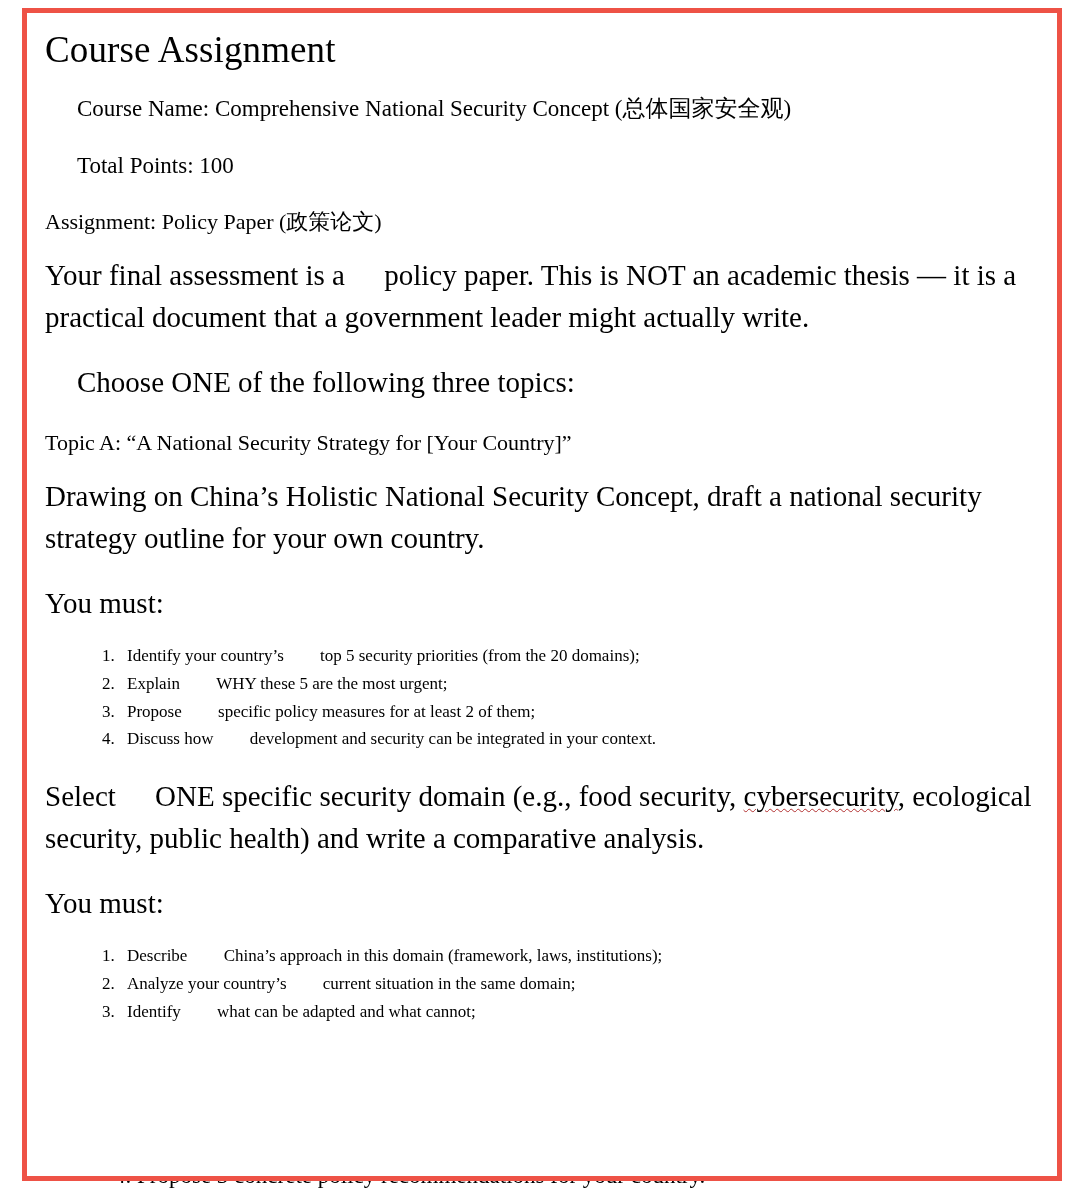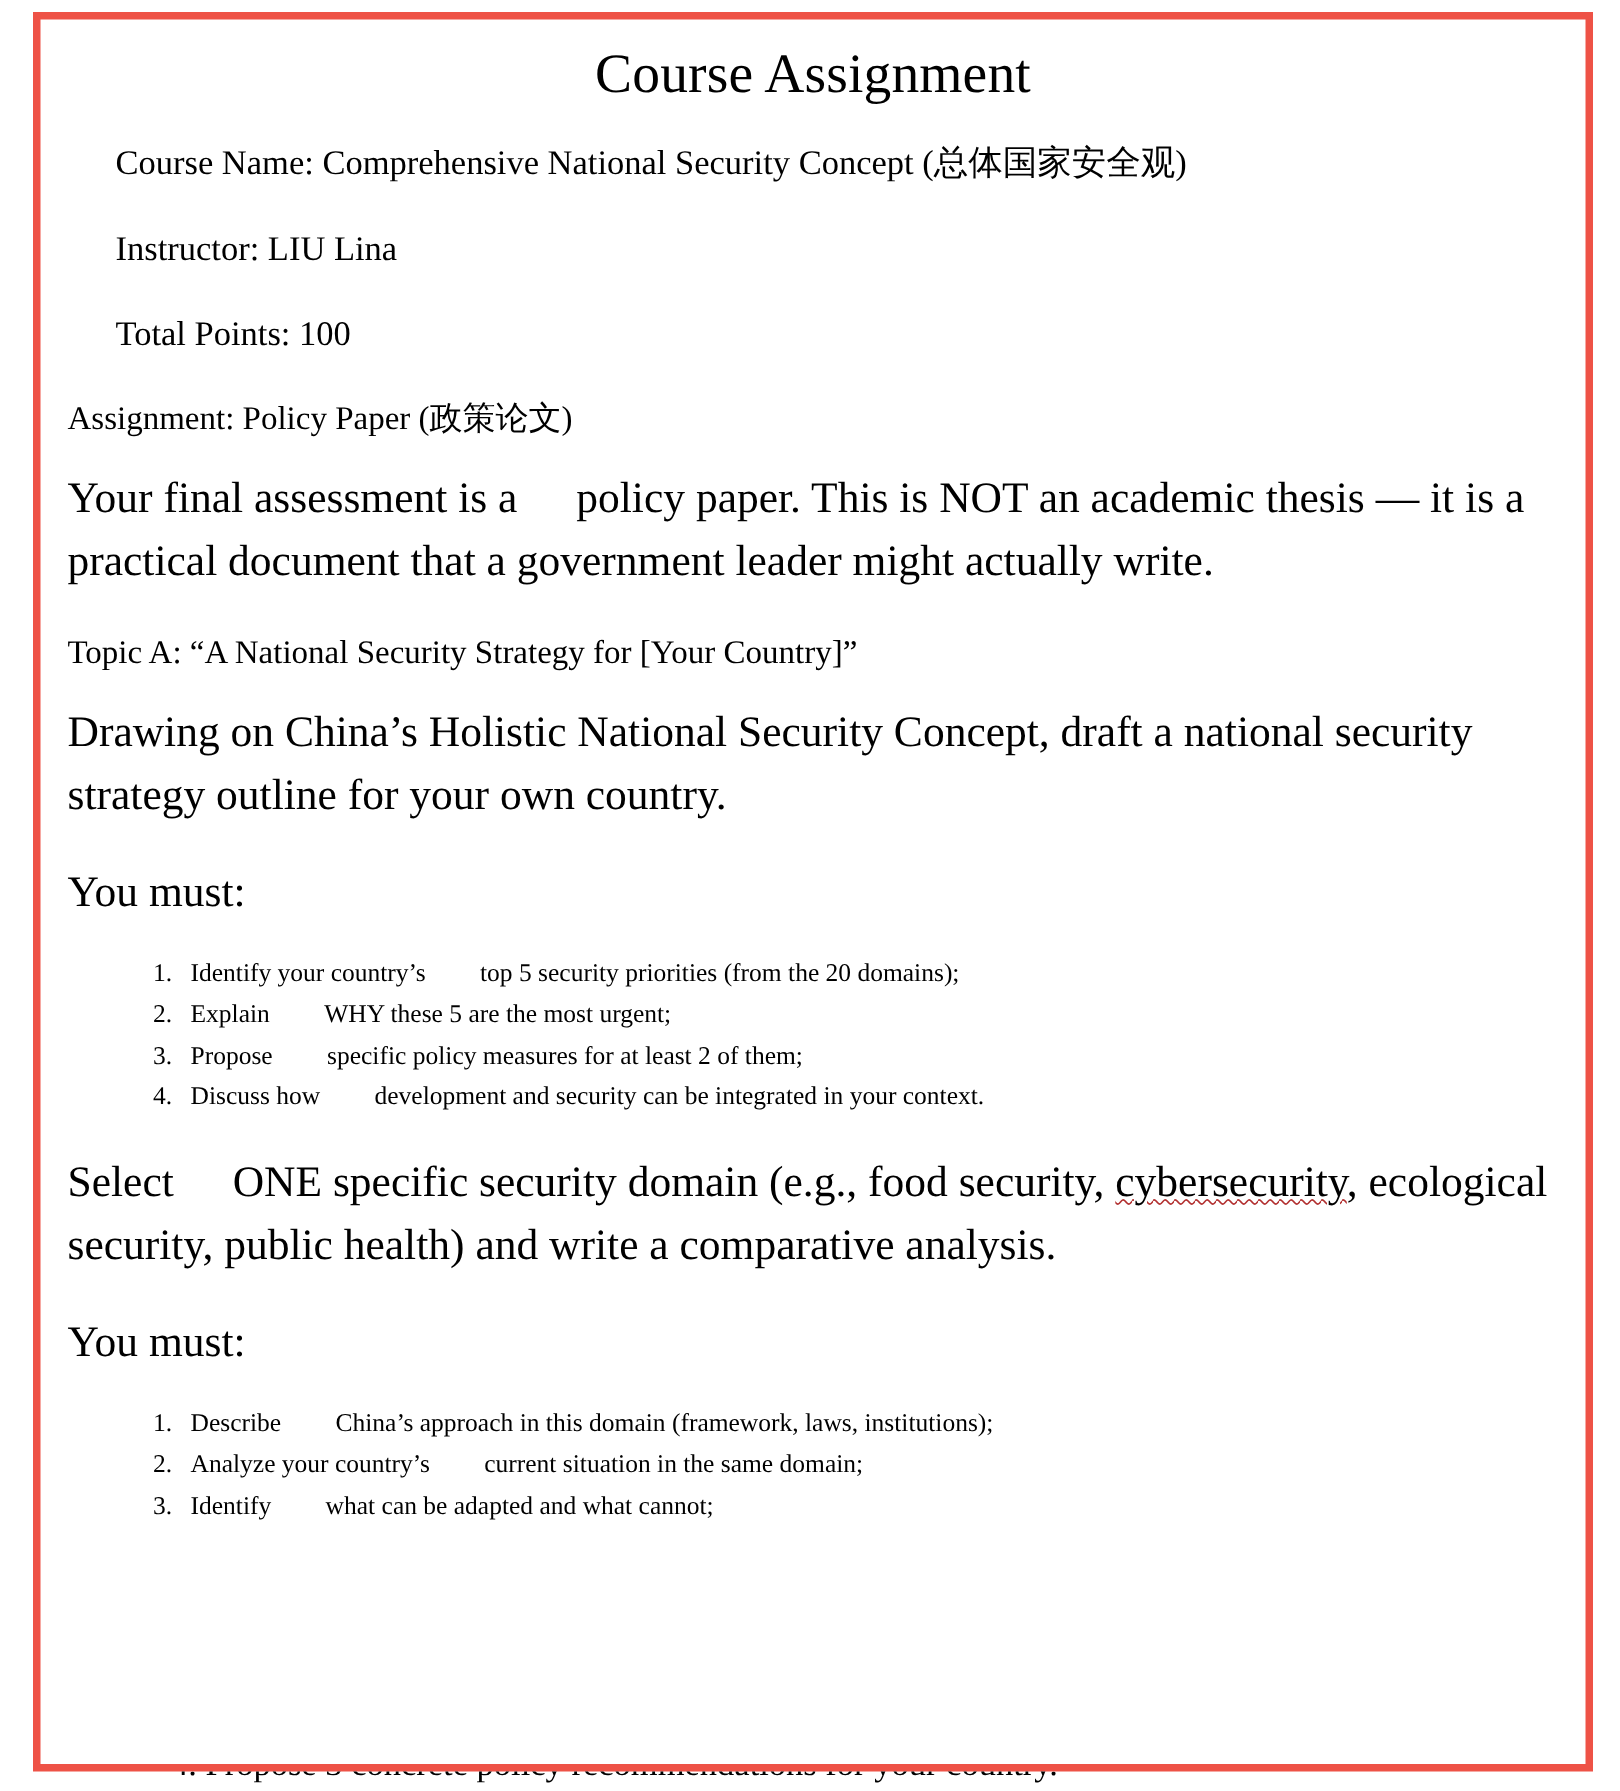--- a/index.html
+++ b/index.html
@@ -27,21 +27,20 @@
   }
   .doc-body {
     padding: 8px 18px 0 18px;
   }
   h1.doc-title {
     font-size: 37px;
     font-weight: normal;
     line-height: 1.12;
     margin: 8px 0 22px 0;
     letter-spacing: 0.1px;
-    text-align: center;
   }
   h2.section-heading {
     font-size: 22px;
     font-weight: normal;
     line-height: 1.22;
     margin: 26px 0 18px 0;
   }
   p.para {
     font-size: 29px;
     line-height: 1.47;
@@ -98,34 +97,34 @@
 
 <div class="doc-frame" style="border-color: rgb(238, 82, 70);">
   <div class="doc-body">
 
     <h1 class="doc-title">Course Assignment</h1>
 
     <p class="meta">
       <span class="b">Course Name</span><span>:</span><span> Comprehensive National Security Concept (总体国家安全观)</span>
     </p>
 
-    <p class="meta">
-      <span class="b">Instructor:</span><span> LIU Lina</span>
-    </p>
 
     <p class="meta">
       <span class="b">Total Points:</span><span> 100</span>
     </p>
 
     <h2 class="section-heading">Assignment: Policy Paper (政策论文)</h2>
 
     <p class="para">
       <span>Your final assessment is a </span><span class="b">policy paper</span><span>. This is NOT an academic thesis — it is a practical document that a government leader might actually write.</span>
     </p>
 
+    <p class="para tight">
+      <span class="b">Choose ONE of the following three topics:</span>
+    </p>
 
     <h2 class="section-heading">Topic A: “A National Security Strategy for [Your Country]”</h2>
 
     <p class="para">Drawing on China’s Holistic National Security Concept, draft a national security strategy outline for your own country.</p>
 
     <p class="para tight">You must:</p>
 
     <ol class="task-list">
       <li>
         <span>Identify your country’s </span><span class="b">top 5 security priorities</span><span> (from the 20 domains);</span>

